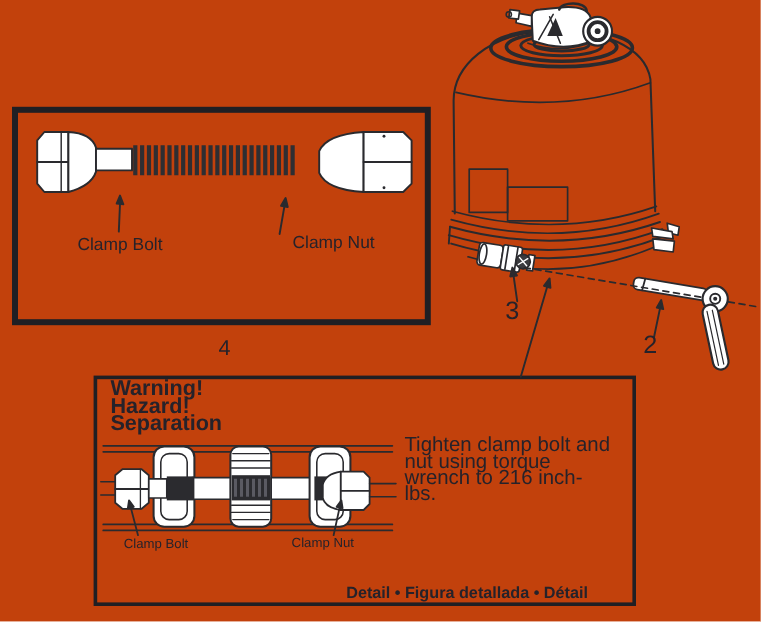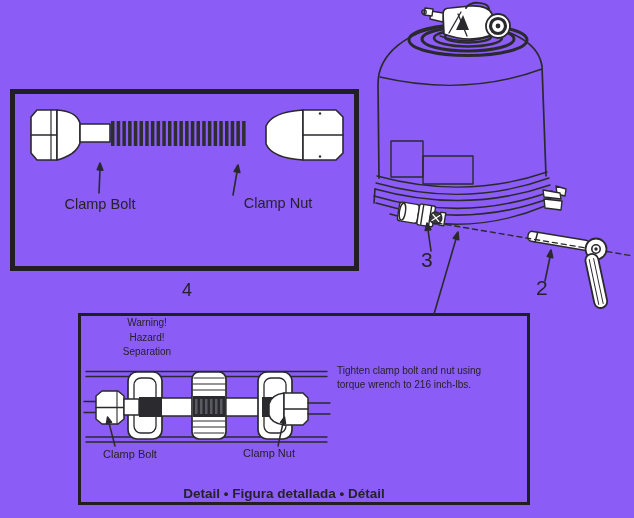--- a/index.html
+++ b/index.html
@@ -1,33 +1,33 @@
 <!DOCTYPE html>
 <html><head>
 <meta charset="utf-8">
 <style>
   html,body{margin:0;padding:0;background:#ffffff;}
   .stage{
-    position:relative;width:634px;height:518px;background:#8b5cf6;overflow:hidden;
+    position:relative;width:634px;height:518px;background:#c2410c;overflow:hidden;
     font-family:"Liberation Sans","DejaVu Sans",sans-serif;color:#26222a;
   }
   .stage *{box-sizing:border-box;}
   .frame{position:absolute;background:transparent;}
   .frame.thick{border:5px solid #201f24;}
   .frame.thin{border:3px solid #201f24;}
   svg.art{position:absolute;left:0;top:0;width:634px;height:518px;}
   .lbl{position:absolute;white-space:nowrap;color:#26222a;}
   .lbl.center{text-align:center;white-space:normal;}
   .part-label{font-size:14.5px;}
   .small-label{font-size:11px;}
   .num{font-size:18px;}
   .callout{font-size:21px;}
-  .warning{font-weight:normal;font-size:10px;line-height:14.5px;text-align:center;}
+  .warning{font-weight:bold;font-size:18px;line-height:14.5px;}
   .warning span{display:block;}
-  .instruction{font-size:10px;line-height:13.5px;white-space:normal;width:172px;}
+  .instruction{font-size:17px;line-height:13.5px;white-space:normal;width:172px;}
   .caption{font-weight:bold;font-size:13.5px;text-align:center;white-space:normal;}
 </style>
 </head>
 <body>
 
 <div class="stage">
 
   <div class="frame thick" style="left:10px;top:89px;width:349px;height:182px;"></div>
   <div class="frame thin" style="left:78px;top:313px;width:452px;height:192px;"></div>
 
@@ -232,14 +232,14 @@
     <span>Warning!</span>
     <span>Hazard!</span>
     <span>Separation</span>
   </div>
 
   <div class="lbl small-label center" style="left:95px;top:448px;width:70px;">Clamp Bolt</div>
   <div class="lbl small-label center" style="left:234px;top:447px;width:70px;">Clamp Nut</div>
 
   <div class="lbl instruction" style="left:337px;top:364px;">Tighten clamp bolt and nut using torque wrench to 216 inch-lbs.</div>
 
-  <div class="lbl caption" style="left:78px;top:486px;width:412px;">Detail • Figura detallada • Détail</div>
+  <div class="lbl caption" style="left:78px;top:486px;width:412px;text-align:right;">Detail • Figura detallada • Détail</div>
 </div>
 
 </body></html>

